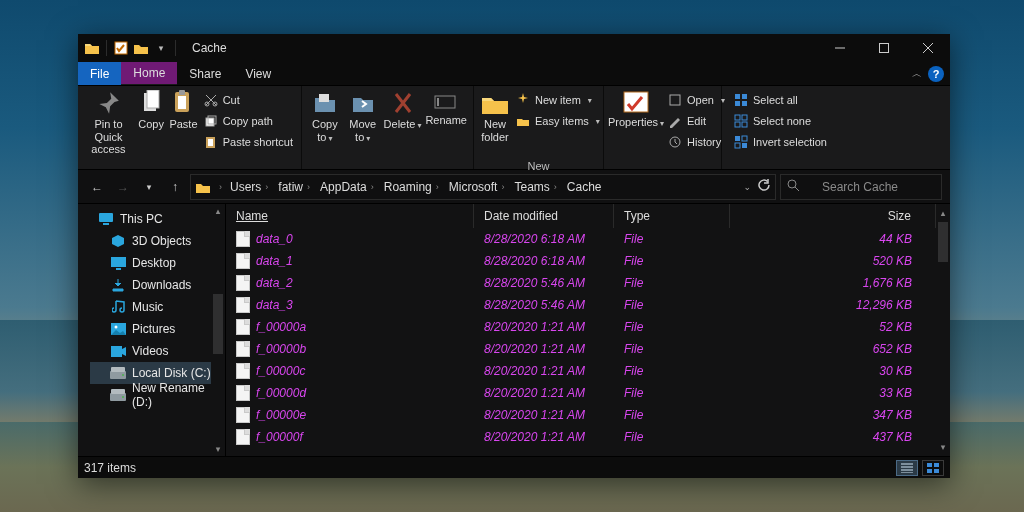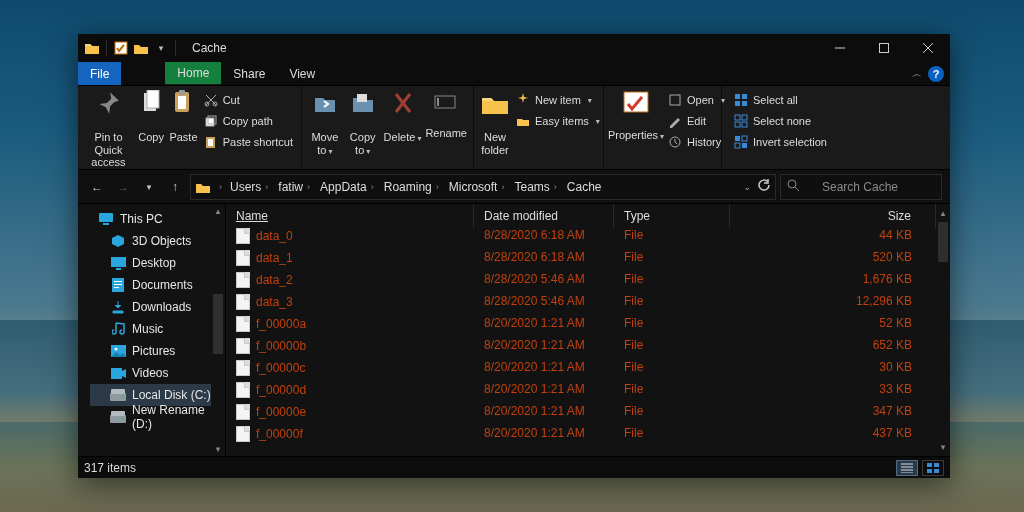--- a/index.html
+++ b/index.html
@@ -34,31 +34,31 @@
   .ico svg { display: block; }
   .vbar { width: 1px; height: 16px; background: #2c2c2c; margin: 0 2px; }
   .tb-title { padding-left: 8px; color: #ddd; }
   .tb-spacer { flex: 1; }
   .winbtn { width: 44px; height: 28px; display: flex; align-items: center; justify-content: center; color: #ccc; }
 
   
   .menubar { height: 24px; background: #0c0c0c; display: flex; align-items: stretch; border-bottom: 1px solid #000; position: relative; }
   .menu-tab { padding: 0 12px; display: flex; align-items: center; color: #ddd; font-size: 12px; }
   .menu-tab.file { background: #1565c0; color: #fff; }
-  .menu-tab.active { background: #15803d; border-bottom: 1px solid #1a1a1b; position: relative; z-index: 2; margin-left: 44px; }
+  .menu-tab.active { background: #701a75; border-bottom: 1px solid #1a1a1b; position: relative; z-index: 2; }
   .menubar .right { margin-left: auto; display: flex; align-items: center; padding-right: 6px; gap: 6px; }
   .chev-up { color: #ccc; font-size: 10px; }
   .help-badge { width: 16px; height: 16px; border-radius: 50%; background: #0a62c0; color: #fff; font-size: 11px; display: flex; align-items: center; justify-content: center; font-weight: bold; }
 
   
   .ribbon { background: #1a1a1b; display: flex; height: 84px; border-bottom: 1px solid #000; }
   .rgroup { display: flex; flex-direction: column; border-right: 1px solid #0b0b0b; }
   .rgroup .body { flex: 1; display: flex; align-items: flex-start; padding: 2px 4px 0 4px; }
   .rgroup .label { height: 16px; font-size: 11px; color: #bdbdbd; text-align: center; margin-top: 16px; }
-  .bigbtn { display: flex; flex-direction: column; align-items: center; width: 50px; padding: 2px 2px 0 2px; color: #ddd; text-align: center; line-height: 1.15; font-size: 11px; gap: 15px; }
+  .bigbtn { display: flex; flex-direction: column; align-items: center; width: 50px; padding: 2px 2px 0 2px; color: #ddd; text-align: center; line-height: 1.15; font-size: 11px; gap: 2px; }
   .bigbtn .cap { min-height: 26px; }
   .bigbtn.wide { width: 66px; }
   .minicol { display: flex; flex-direction: column; gap: 1px; padding-top: 2px; }
   .minirow { display: flex; align-items: center; gap: 5px; color: #ddd; font-size: 11px; height: 20px; padding: 0 4px; white-space: nowrap; }
   .minirow .sq { width: 14px; height: 14px; display: inline-flex; align-items: center; justify-content: center; }
   .dd { font-size: 8px; color: #bbb; padding-left: 2px; }
 
   
   .navbar {
     height: 34px; background: #101011; display: flex; align-items: center; gap: 4px;
@@ -98,21 +98,21 @@
   .fa-scroll .arrow.up { top: 2px; } .fa-scroll .arrow.down { bottom: 2px; }
 
   .columns {
     height: 24px; display: flex; align-items: center; color: #ddd; font-size: 12px;
     padding-right: 14px;
   }
   .columns > div { border-right: 1px solid #2a2a2a; height: 100%; display: flex; align-items: center; padding-left: 10px; }
   .col-name { width: 248px; text-decoration: underline; } .col-date { width: 140px; } .col-type { width: 116px; } .col-size { flex: 1; justify-content: flex-end; padding-right: 24px; border-right: none; }
 
   .filelist { flex: 1; overflow: hidden; padding-right: 14px; }
-  .frow { height: 22px; display: flex; align-items: flex-start; color: #c2410c; font-size: 12px; }
+  .frow { height: 22px; display: flex; align-items: center; color: #d946ef; font-size: 12px; font-style: italic; }
   .frow > div { padding-left: 10px; }
   .frow .c-name { width: 248px; display: flex; align-items: center; gap: 6px; }
   .frow .c-date { width: 140px; } .frow .c-type { width: 116px; }
   .frow .c-size { flex: 1; text-align: right; padding-right: 24px; }
   .fileicon { width: 14px; height: 16px; background: #f4f4f4; border: 1px solid #c9c9c9; position: relative; flex: none; }
   .fileicon::after { content: ""; position: absolute; right: -1px; top: -1px; width: 5px; height: 5px; background: #dcdcdc; border-left: 1px solid #c9c9c9; border-bottom: 1px solid #c9c9c9; }
 
   
   .status {
     height: 22px; background: #0c0c0c; border-top: 1px solid #000;
@@ -239,30 +239,30 @@
         </div>
       </div>
       <div class="label">Clipboard</div>
     </div>
 
     <div class="rgroup" style="width:172px">
       <div class="body">
         <div class="bigbtn" style="width:40px">
           <svg width="26" height="26" viewBox="0 0 26 26">
               <path fill="#6b91b0" d="M3 8h8l2 2h10v12H3z"></path>
-              <path d="M12 17l4-3-4-3" fill="none" stroke="#fff" stroke-width="2"></path>
-            </svg>
-          <span class="cap"><span>Move to</span><span class="dd">▾</span></span>
+              <rect x="7" y="4" width="10" height="8" fill="#ddd"></rect>
+            </svg>
+          <span class="cap"><span>Copy to</span><span class="dd">▾</span></span>
         </div>
         <div class="bigbtn" style="width:40px">
           <svg width="26" height="26" viewBox="0 0 26 26">
               <path fill="#6b91b0" d="M3 8h8l2 2h10v12H3z"></path>
-              <rect x="7" y="4" width="10" height="8" fill="#ddd"></rect>
-            </svg>
-          <span class="cap"><span>Copy to</span><span class="dd">▾</span></span>
+              <path d="M12 17l4-3-4-3" fill="none" stroke="#fff" stroke-width="2"></path>
+            </svg>
+          <span class="cap"><span>Move to</span><span class="dd">▾</span></span>
         </div>
         <div class="bigbtn" style="width:42px">
           <svg width="22" height="26" viewBox="0 0 22 26">
               <path d="M4 4l14 18M18 4L4 22" stroke="#a04030" stroke-width="3"></path>
             </svg>
           <span class="cap"><span>Delete</span><span class="dd">▾</span></span>
         </div>
         <div class="bigbtn" style="width:48px">
           <svg width="26" height="22" viewBox="0 0 26 22">
               <rect x="2" y="6" width="20" height="12" fill="none" stroke="#888"></rect>
@@ -451,31 +451,20 @@
             <span class="ticon">
               <svg width="15" height="13" viewBox="0 0 15 13">
                 <rect x="0" y="0" width="15" height="10" fill="#2aa6de"></rect>
                 <rect x="5" y="11" width="5" height="2" fill="#2aa6de"></rect>
               </svg>
             </span>
             <span>Desktop</span>
           </div>
           <div class="titem ">
             <span class="ticon">
-              <svg width="12" height="14" viewBox="0 0 12 14">
-                <rect width="12" height="14" fill="#2aa6de"></rect>
-                <rect x="2" y="3" width="8" height="1" fill="#fff"></rect>
-                <rect x="2" y="6" width="8" height="1" fill="#fff"></rect>
-                <rect x="2" y="9" width="5" height="1" fill="#fff"></rect>
-              </svg>
-            </span>
-            <span>Documents</span>
-          </div>
-          <div class="titem ">
-            <span class="ticon">
               <svg width="14" height="14" viewBox="0 0 14 14">
                 <path d="M7 1v7M4 5l3 3 3-3M2 11h10v2H2z" stroke="#2aa6de" fill="#2aa6de"></path>
               </svg>
             </span>
             <span>Downloads</span>
           </div>
           <div class="titem ">
             <span class="ticon">
               <svg width="13" height="14" viewBox="0 0 13 14">
                 <path d="M4 1v9a2 2 0 1 1-2-2M4 1l8 1v8a2 2 0 1 1-2-2" fill="none" stroke="#2aa6de" stroke-width="1.5"></path>

